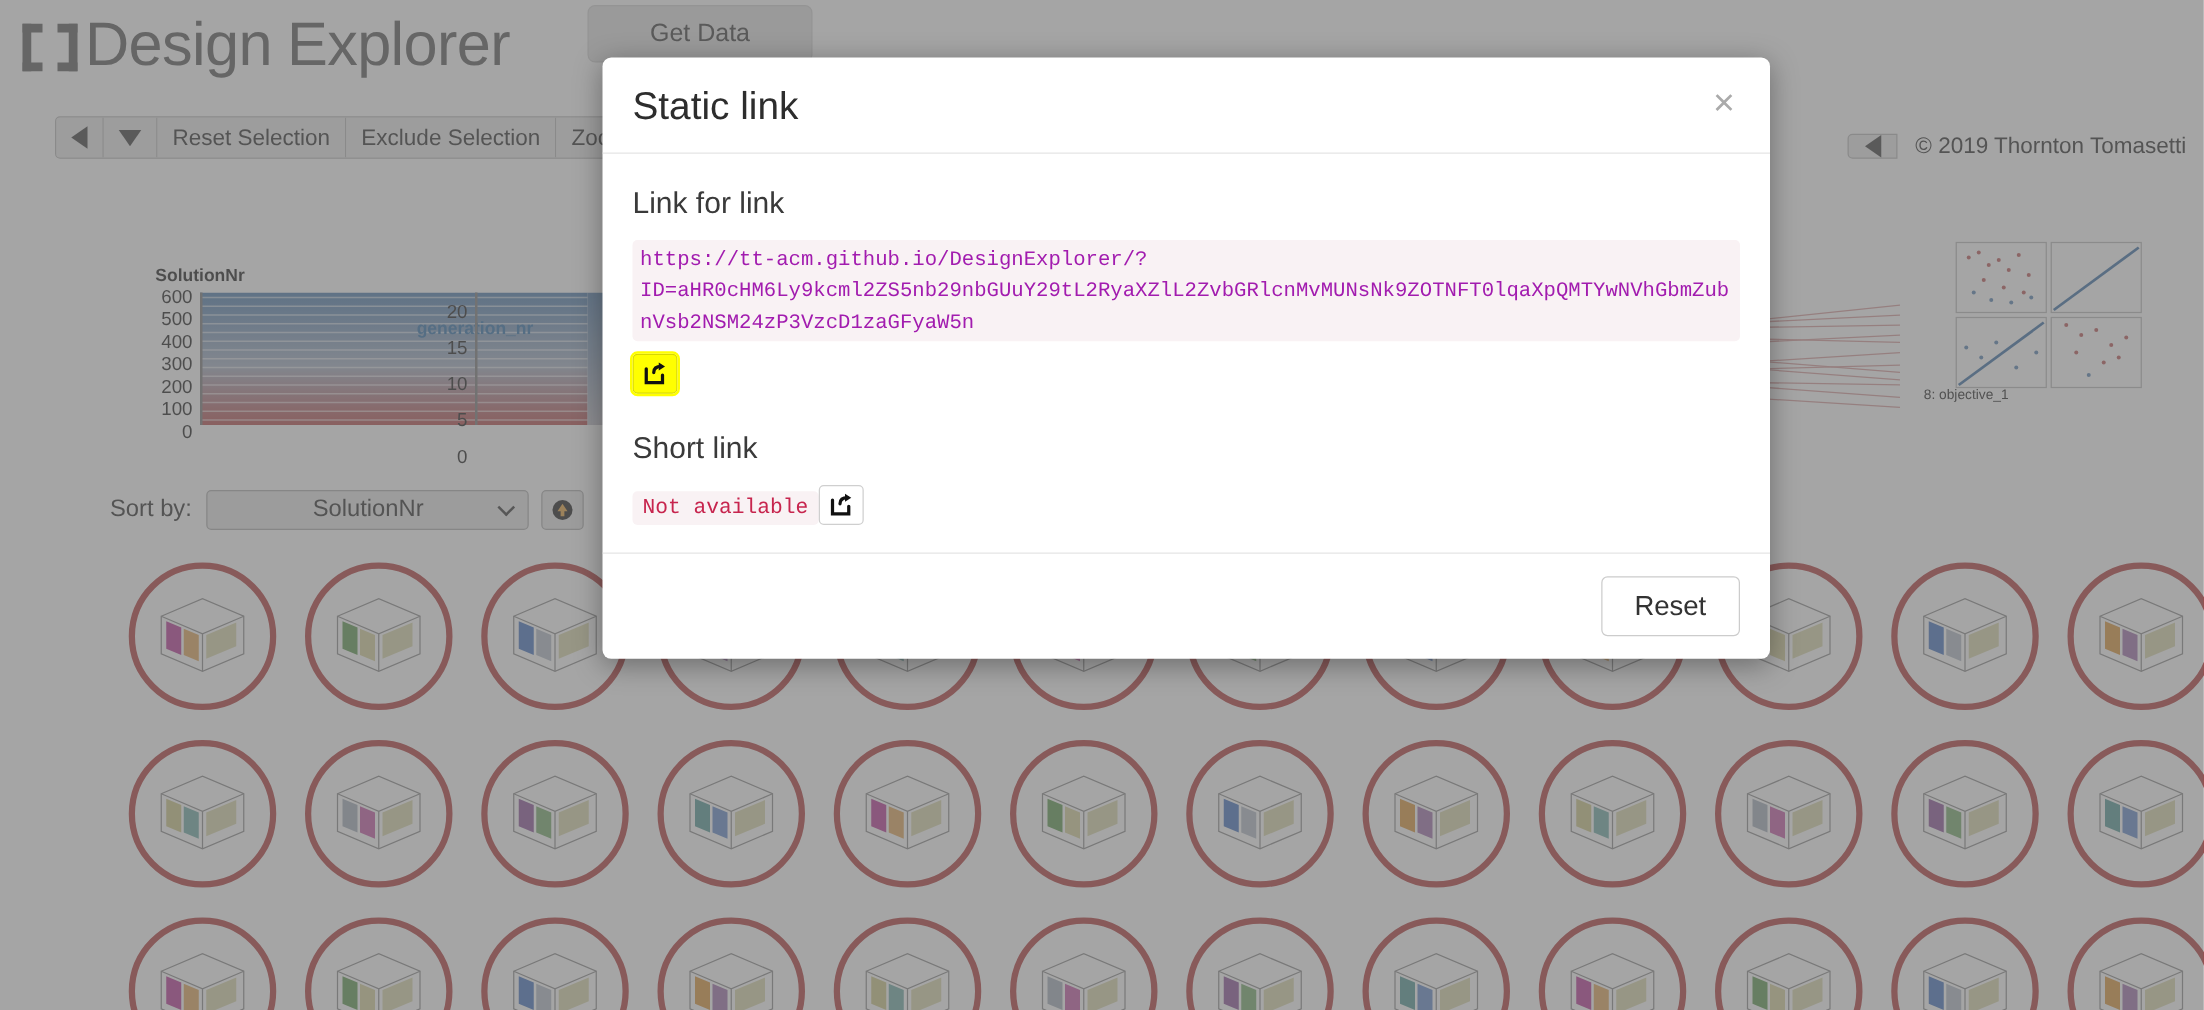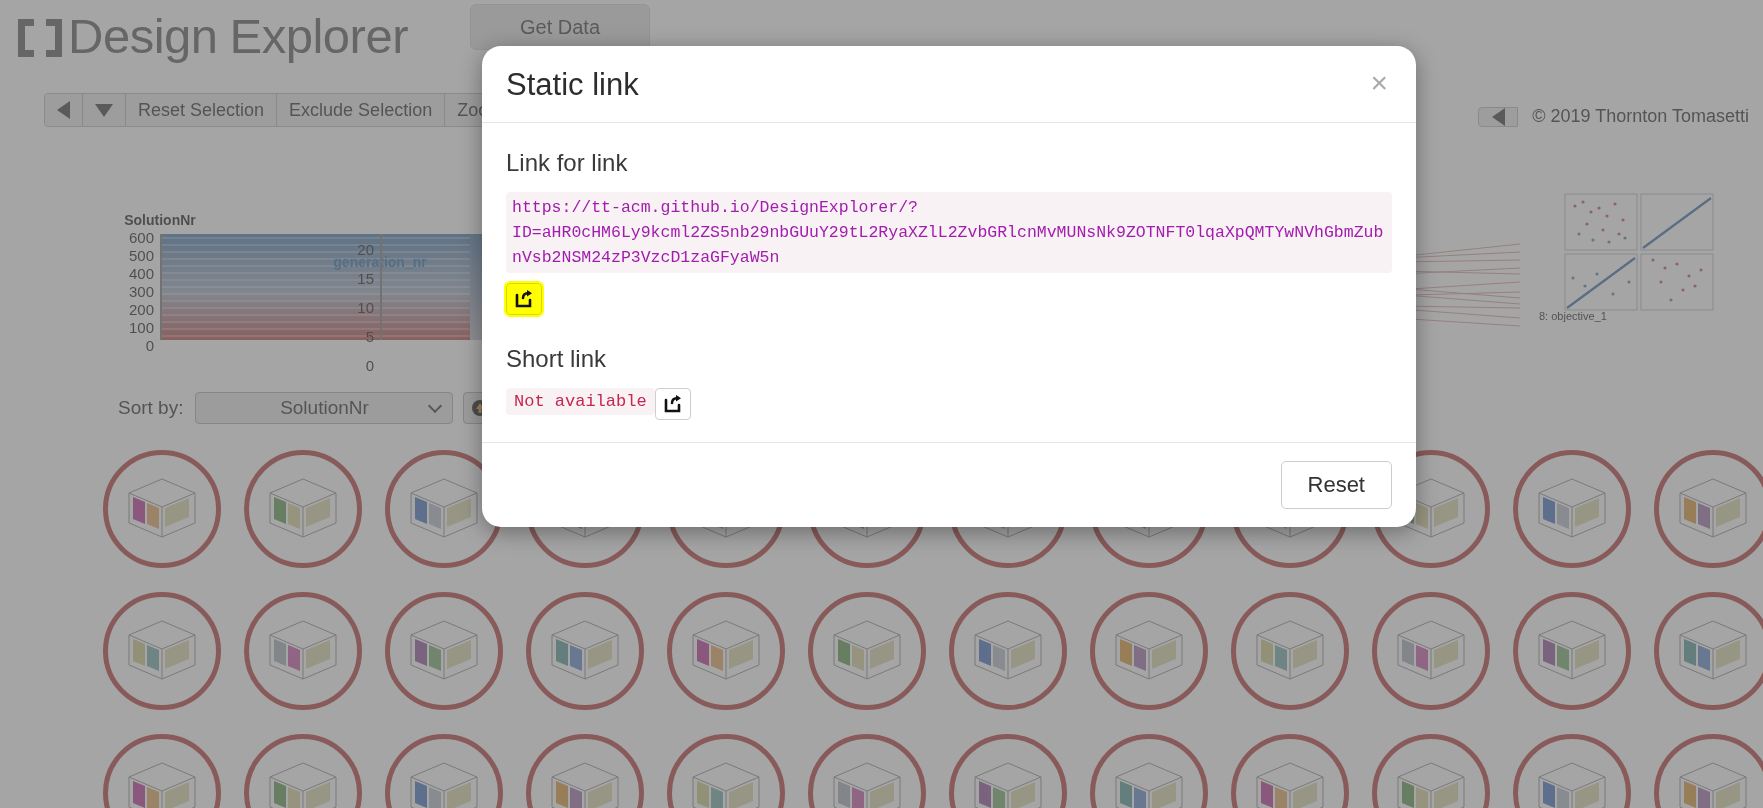--- a/index.html
+++ b/index.html
@@ -162,21 +162,21 @@
     position: absolute; left: 0; top: 22px;
     width: 100%; height: 106px;
   }
 
   
   .sortbar {
     position: absolute; left: 88px; top: 392px;
     display: flex; align-items: center;
     font-size: 19px; color: #2b2b2b;
   }
-  .sort-label { margin-right: 12px; margin-left: 30px; }
+  .sort-label { margin-right: 12px; }
   .sort-select {
     width: 258px; height: 32px;
     border: 1px solid #adadad;
     border-radius: 4px;
     background: #e6e6e6;
     display: flex; align-items: center; justify-content: center;
     position: relative;
     font-size: 19px;
     cursor: pointer;
   }
@@ -223,21 +223,21 @@
     position: absolute; right: 24px; top: 190px;
     width: 196px; height: 140px;
   }
 
   
   .modal {
     position: absolute;
     left: 482px; top: 46px;
     width: 934px;
     background: #ffffff;
-    border-radius: 19px;
+    border-radius: 7px;
     box-shadow: 0 5px 22px rgba(0,0,0,0.35);
     z-index: 100;
     overflow: hidden;
   }
   .modal-header {
     position: relative;
     padding: 22px 24px 20px 24px;
     border-bottom: 1px solid #e5e5e5;
   }
   .modal-title {
@@ -306,21 +306,21 @@
     cursor: pointer;
     vertical-align: middle;
     padding: 0;
   }
   .copy-btn.highlight {
     background: #ffff00;
     border-color: #d8d800;
     outline: 2px solid #ffff00;
   }
   .copy-row-1 { margin-top: 10px; }
-  .copy-row-2 { margin-top: 4px; display: flex; align-items: flex-start; }
+  .copy-row-2 { margin-top: 4px; display: flex; align-items: flex-end; }
 
   .modal-footer {
     border-top: 1px solid #e5e5e5;
     padding: 18px 24px;
     display: flex; justify-content: flex-end;
   }
   .btn-close {
     font-family: "Liberation Sans", sans-serif;
     font-size: 22px;
     color: #333333;

